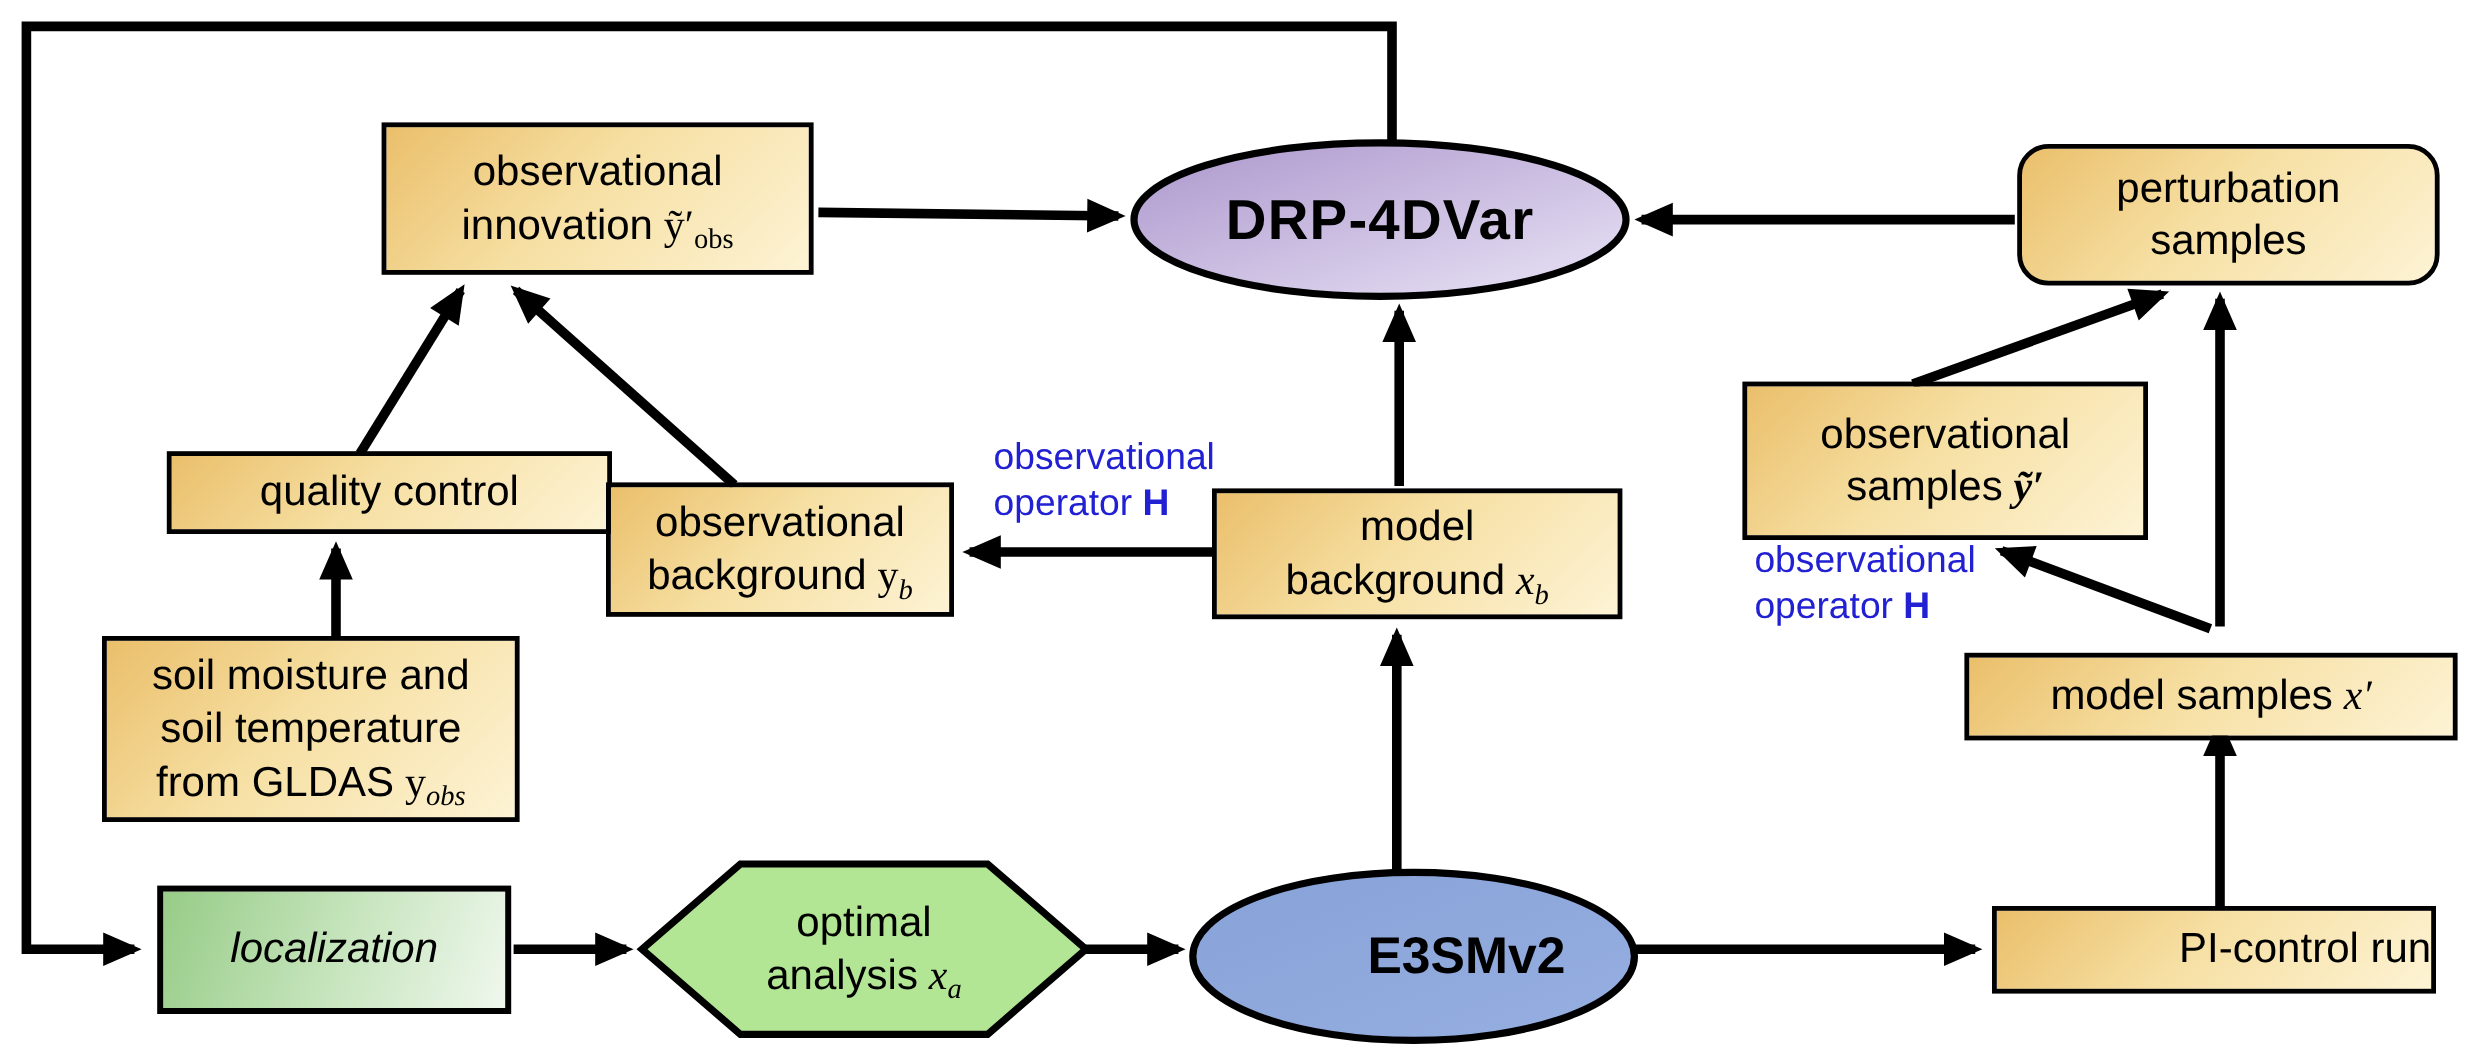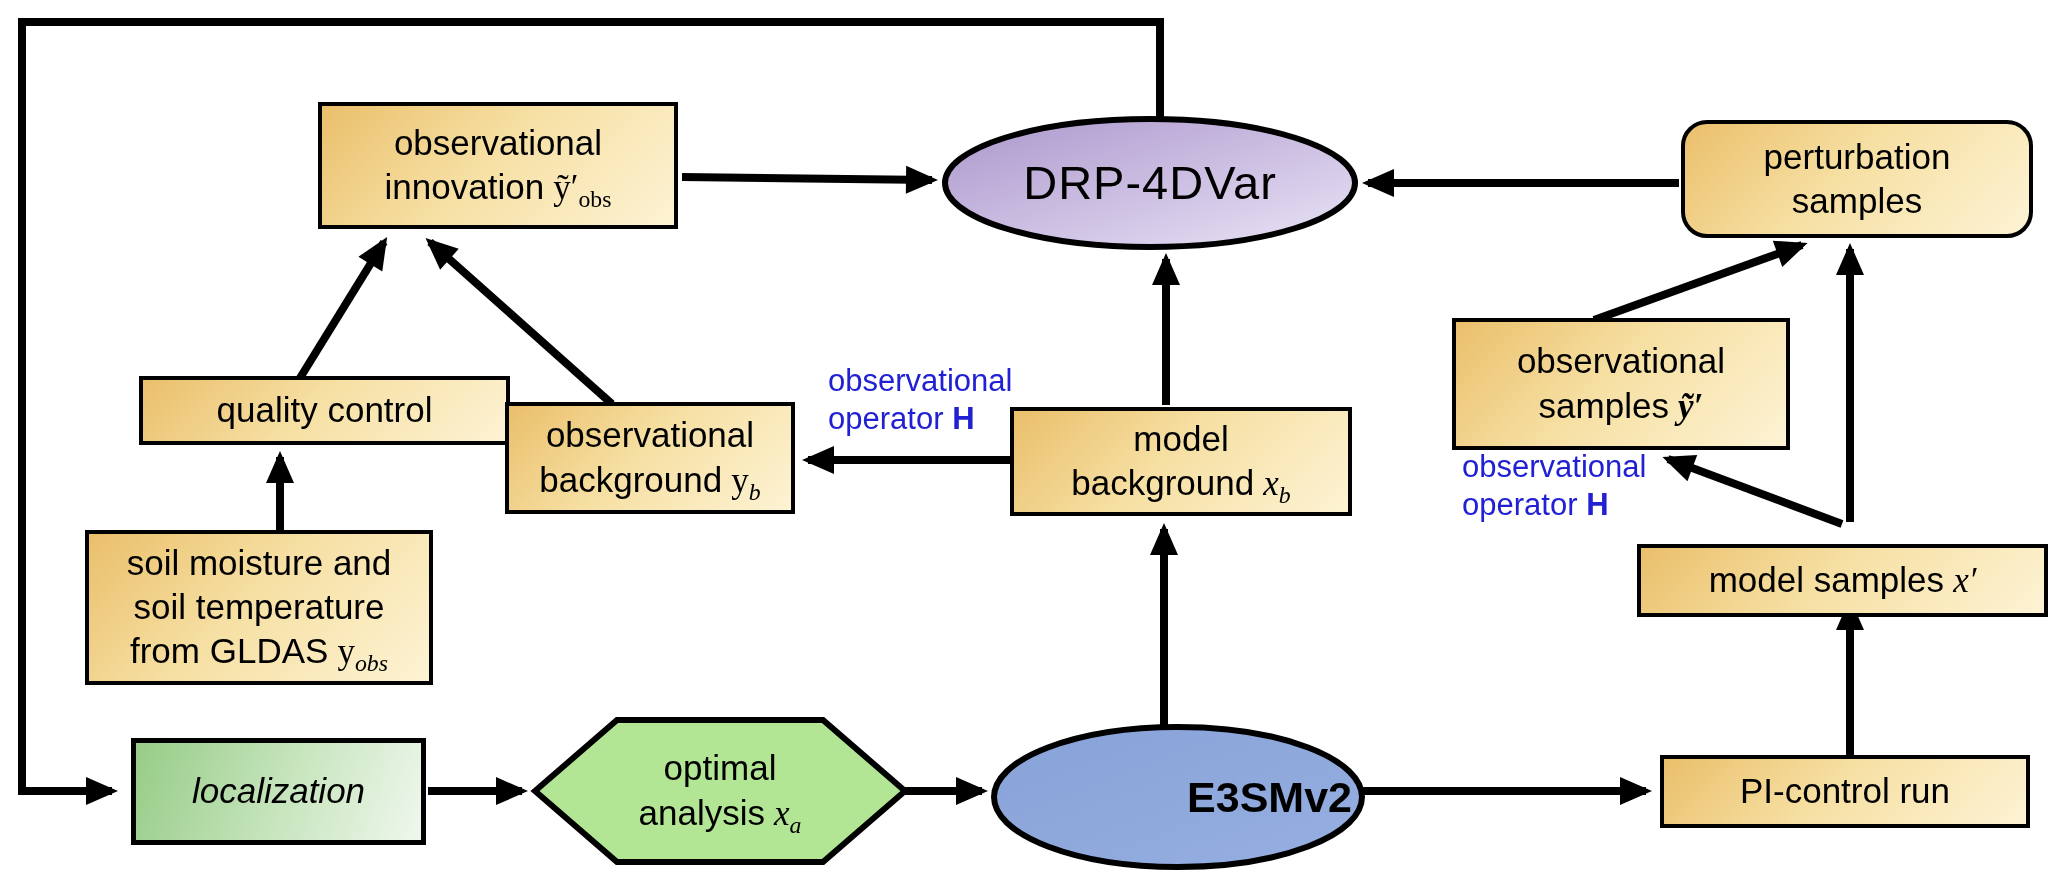--- a/index.html
+++ b/index.html
@@ -15,21 +15,21 @@
   }
   .box{
     border:4px solid #000;
     background:linear-gradient(135deg,#eabf6b 0%,#f6dfa2 45%,#fdf3d4 100%);
   }
   .green-grad{
     border:5px solid #000;
     background:linear-gradient(110deg,#97cc87 0%,#c9e6c0 55%,#eff7ed 100%);
   }
   .label-only{background:none;border:none;z-index:3;}
-  .title-big{font-weight:normal;font-size:47px;letter-spacing:1px;}
+  .title-big{font-weight:bold;font-size:47px;letter-spacing:1px;}
   .title-mid{font-weight:bold;font-size:43px;}
   .operator{
     position:absolute;z-index:2;font-size:31px;line-height:1.22;color:#2121d3;
     text-align:left;white-space:nowrap;
   }
   .operator .opH{font-weight:bold;margin-left:0.28em;}
   .math{font-family:"Liberation Serif", serif;}
   .math-it{font-family:"Liberation Serif", serif;font-style:italic;}
   .math-bi{font-family:"Liberation Serif", serif;font-style:italic;font-weight:bold;}
   .gap{margin-left:0.26em;}
@@ -112,33 +112,33 @@
 
   <div class="node box" style="left:1452px;top:318px;width:338px;height:132px;">
     <div><span>observational</span></div>
     <div><span>samples</span><span class="math-bi gap">ỹ′</span></div>
   </div>
 
   <div class="node box" style="left:1637px;top:544px;width:411px;height:73px;">
     <div><span>model samples</span><span class="math-it gap">x′</span></div>
   </div>
 
-  <div class="node box" style="left:1660px;top:755px;width:370px;height:73px;">
+  <div class="node box" style="left:1660px;top:755px;width:370px;height:73px;align-items:flex-end;">
     <div><span>PI-control run</span></div>
   </div>
 
   <div class="node green-grad" style="left:131px;top:738px;width:295px;height:107px;font-style:italic;">
     <div><span>localization</span></div>
   </div>
 
   <div class="node label-only title-big" style="left:945px;top:119px;width:410px;height:128px;">
     <div><span>DRP-4DVar</span></div>
   </div>
 
-  <div class="node label-only title-mid" style="left:984px;top:727px;width:368px;height:140px;align-items:flex-end;">
+  <div class="node label-only title-mid" style="left:1038px;top:727px;width:368px;height:140px;">
     <div><span>E3SMv2</span></div>
   </div>
 
   <div class="node label-only" style="left:585px;top:718px;width:270px;height:146px;">
     <div><span>optimal</span></div>
     <div><span>analysis</span><span class="math-it gap">x</span><sub class="it">a</sub></div>
   </div>
 
   <div class="operator" style="left:828px;top:362px;">
     <div><span>observational</span></div>

